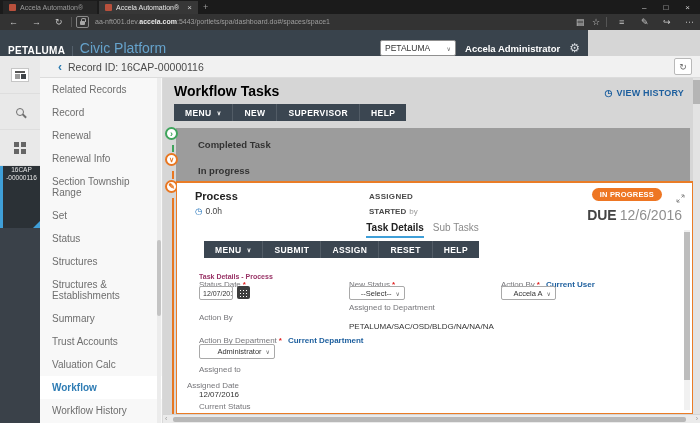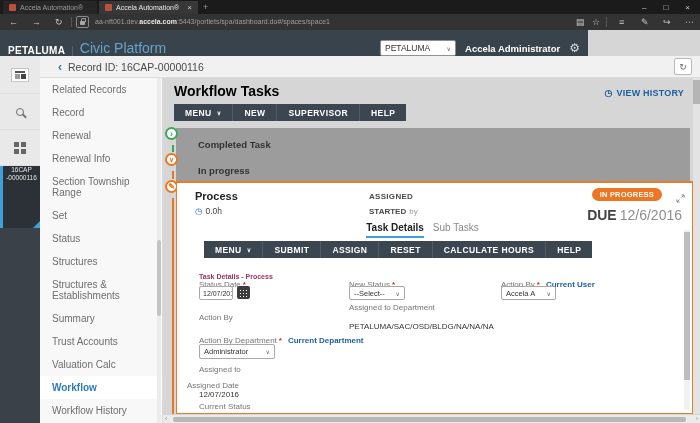--- a/index.html
+++ b/index.html
@@ -101,21 +101,21 @@
   #p-tabs { left:0; right:24px; top:39px; display:flex; justify-content:center; gap:9px; }
   .ptab { font-size:10px; color:#8a8a8a; padding-bottom:3px; }
   .ptab.active { color:#222; font-weight:bold; border-bottom:2px solid #3f9fd8; }
   #toolbar2 { left:27px; top:58px; }
   .flabel { position:absolute; font-size:8px; color:#76767a; white-space:nowrap; }
   .flabel .req { color:#e02020; font-weight:bold; margin-left:2px; }
   .flabel .lnk { color:#1d5f9e; font-weight:bold; margin-left:6px; }
   .fvalue { position:absolute; font-size:8px; color:#333; white-space:nowrap; }
   #f-section { position:absolute; left:22px; top:90px; font-size:7px; font-weight:bold; color:#993366; }
   .inputbox { position:absolute; height:14px; background:#fff; border:1px solid #a9a9a9; border-radius:2px; font-size:7px; color:#333; display:flex; align-items:center; padding:0 3px; overflow:hidden; white-space:nowrap; }
-  .selbox { position:absolute; height:14px; background:#fff; border:1px solid #a9a9a9; border-radius:2px; font-size:7.5px; color:#333; display:flex; align-items:center; justify-content:space-between; padding:0 4px; overflow:hidden; white-space:nowrap; }
+  .selbox { position:absolute; height:14px; background:#fff; border:1px solid #a9a9a9; border-radius:2px; font-size:7.5px; color:#333; display:flex; align-items:center; justify-content:flex-end; padding:0 4px; overflow:hidden; white-space:nowrap; }
   .selbox .chev { color:#666; font-size:6px; margin-left:4px; }
   .cal { position:absolute; left:60px; top:103px; width:13px; height:13px; background:#3d3d3d; border-radius:2px; }
   .cal:before { content:""; position:absolute; left:2px; right:2px; top:3px; bottom:2px; background-image:radial-gradient(#fff 30%, transparent 32%); background-size:3px 3px; }
 
   
   #p-scroll { position:absolute; right:2px; top:47px; bottom:3px; width:6px; background:#f1f1f1; }
   #p-thumb { position:absolute; right:0; top:2px; width:6px; height:82%; background:#bdbdbd; }
   #m-scroll { right:0; top:0; width:7px; bottom:9px; background:#e3e3e3; }
   #m-thumb { position:absolute; right:0; top:2px; width:7px; height:24px; background:#b5b5b5; }
   #h-scroll { left:0; right:0; bottom:0; height:9px; background:#ebebeb; border-top:1px solid #d5d5d5; }
@@ -288,21 +288,20 @@
       </div>
 
       <div class="abs dkgroup" id="toolbar2">
         <div class="dkbtn">
           <span>MENU</span>
           <span class="chev">∨</span>
         </div>
         <div class="dkbtn">SUBMIT</div>
         <div class="dkbtn">ASSIGN</div>
         <div class="dkbtn">RESET</div>
-        <div class="dkbtn">CALCULATE HOURS</div>
         <div class="dkbtn">HELP</div>
       </div>
 
       <div id="f-section">Task Details - Process</div>
 
       <div class="flabel" style="left:22px;top:97px">
         <span>Status Date</span><span class="req">*</span>
       </div>
       <div class="inputbox" style="left:22px;top:103px;width:34px">12/07/201</div>
       <div class="cal"></div>

